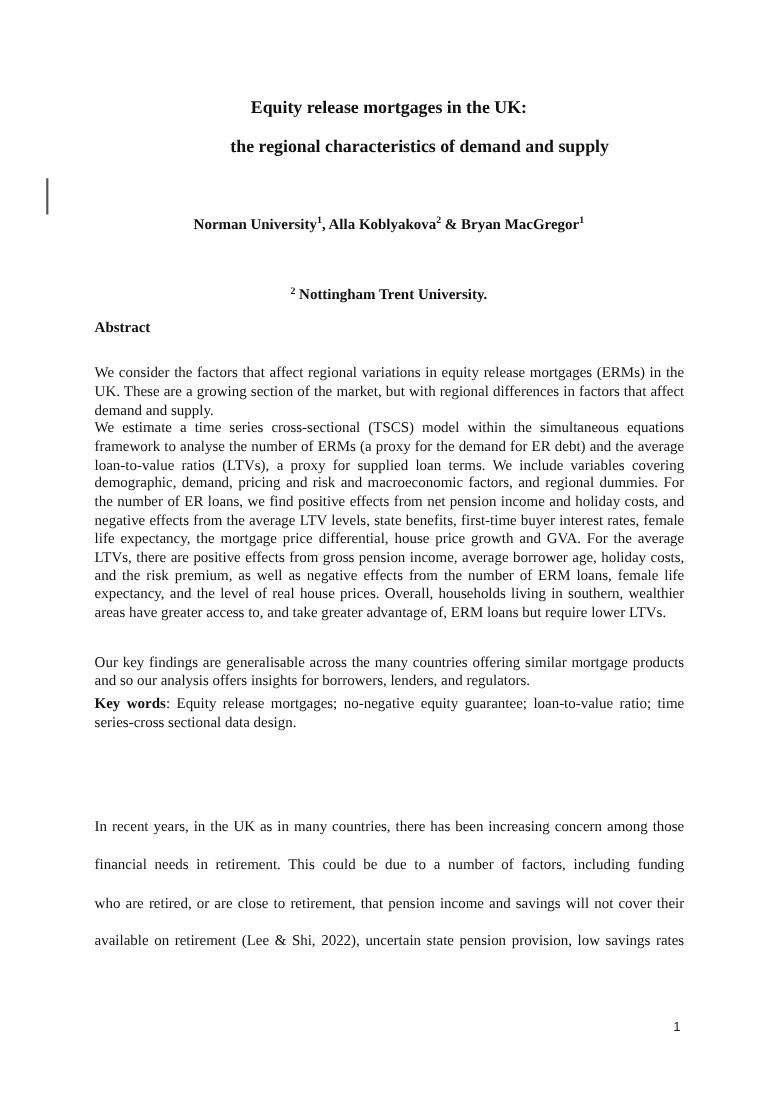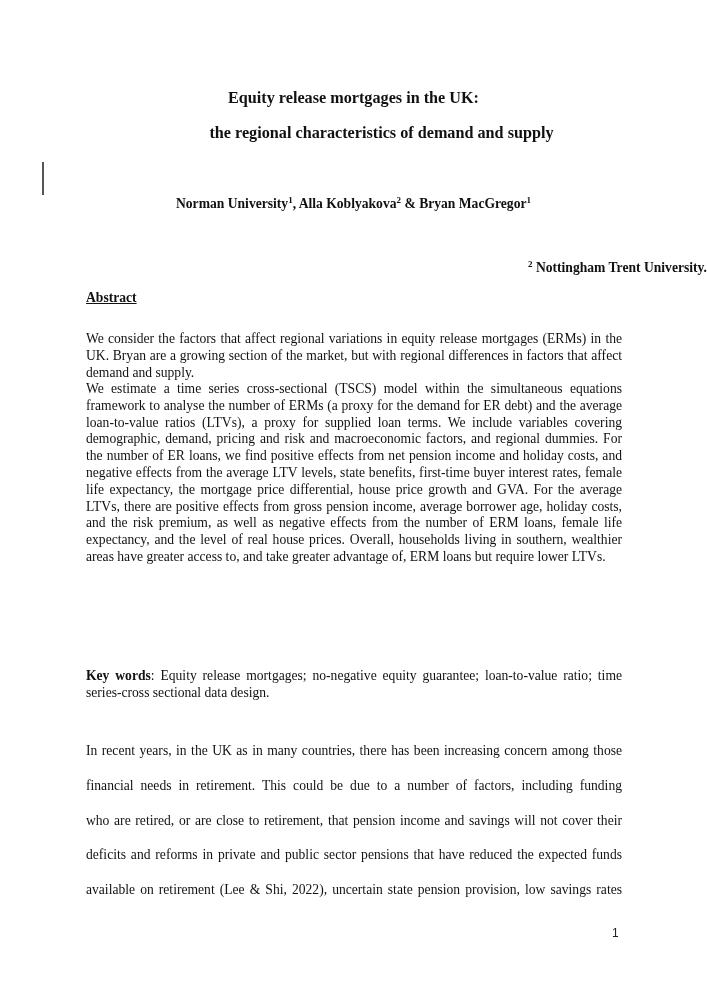--- a/index.html
+++ b/index.html
@@ -29,21 +29,21 @@
       font-weight: bold;
       white-space: nowrap;
     }
     .title {
       font-size: 16.2px;
     }
     .title.l1 { top: 89px; }
     .title.l2 { top: 124px; padding-left: 28px; }
     .authors { top: 196px; font-size: 13.6px; }
     .aff1 { top: 228px; font-size: 13.6px; }
-    .aff2 { top: 260px; font-size: 13.6px; text-align: right; }
+    .aff2 { top: 260px; font-size: 13.6px; }
     sup {
       font-size: 9px;
       vertical-align: 5px;
       line-height: 0;
     }
     .cursor-bar {
       position: absolute;
       left: 42px;
       top: 162px;
       width: 2px;
@@ -52,33 +52,32 @@
     }
     .block {
       position: absolute;
       left: 86px;
       width: 536px;
       font-size: 13.6px;
     }
     .heading {
       font-weight: bold;
       white-space: nowrap;
-      text-decoration: underline;
     }
     .abstract-heading { top: 290px; }
     .para {
       text-align: justify;
       line-height: 16.8px;
       margin: 0;
       text-align-last: left;
     }
     .p1 { top: 331px; }
     .p2 { top: 381px; }
     .p3 { top: 594px; }
-    .p4 { top: 632px; margin-top: 36px; }
+    .p4 { top: 632px; }
     .kw-label { font-weight: bold; }
     .intro-heading { top: 681px; }
     .intro-num { display: inline-block; width: 49px; }
     .body-text {
       top: 734px;
       line-height: 34.8px;
       text-align: justify;
       text-align-last: justify;
       margin: 0;
     }
@@ -104,28 +103,28 @@
   <div class="center authors">
     <span>Norman University</span><sup>1</sup><span>, </span><span>Alla Koblyakova</span><sup>2</sup><span> &amp; </span><span>Bryan MacGregor</span><sup>1</sup>
   </div>
 
   <div class="center aff2">
     <sup>2</sup><span> Nottingham Trent University.</span>
   </div>
 
   <div class="block heading abstract-heading">Abstract</div>
 
-  <p class="block para p1">We consider the factors that affect regional variations in equity release mortgages (ERMs) in the UK. Bryan are a growing section of the market, but with regional differences in factors that affect demand and supply.</p>
+  <p class="block para p1">We consider the factors that affect regional variations in equity release mortgages (ERMs) in the UK. These are a growing section of the market, but with regional differences in factors that affect demand and supply.</p>
   <p class="block para p2">We estimate a time series cross-sectional (TSCS) model within the simultaneous equations framework to analyse the number of ERMs (a proxy for the demand for ER debt) and the average loan-to-value ratios (LTVs), a proxy for supplied loan terms. We include variables covering demographic, demand, pricing and risk and macroeconomic factors, and regional dummies. For the number of ER loans, we find positive effects from net pension income and holiday costs, and negative effects from the average LTV levels, state benefits, first-time buyer interest rates, female life expectancy, the mortgage price differential, house price growth and GVA.  For the average LTVs, there are positive effects from gross pension income, average borrower age, holiday costs, and the risk premium, as well as negative effects from the number of ERM loans, female life expectancy, and the level of real house prices. Overall, households living in southern, wealthier areas have greater access to, and take greater advantage of, ERM loans but require lower LTVs.</p>
+  <p class="block para p3">Our key findings are generalisable across the many countries offering similar mortgage products and so our analysis offers insights for borrowers, lenders, and regulators.</p>
 
   <p class="block para p4"><span class="kw-label">Key words</span><span>: Equity release mortgages; no-negative equity guarantee; loan-to-value ratio; time series-cross sectional data design.</span></p>
 
 
   <div class="block body-text">
     <div>In recent years, in the UK as in many countries, there has been increasing concern among those</div>
     <div>financial needs in retirement. This could be due to a number of factors, including funding</div>
     <div>who are retired, or are close to retirement, that pension income and savings will not cover their</div>
-    <div>deficits and reforms in private and public sector pensions that have reduced the expected funds</div>
     <div>available on retirement (Lee &amp; Shi, 2022), uncertain state pension provision, low savings rates</div>
   </div>
 
   <div class="page-number">1</div>
 </div>
 
 </body></html>

